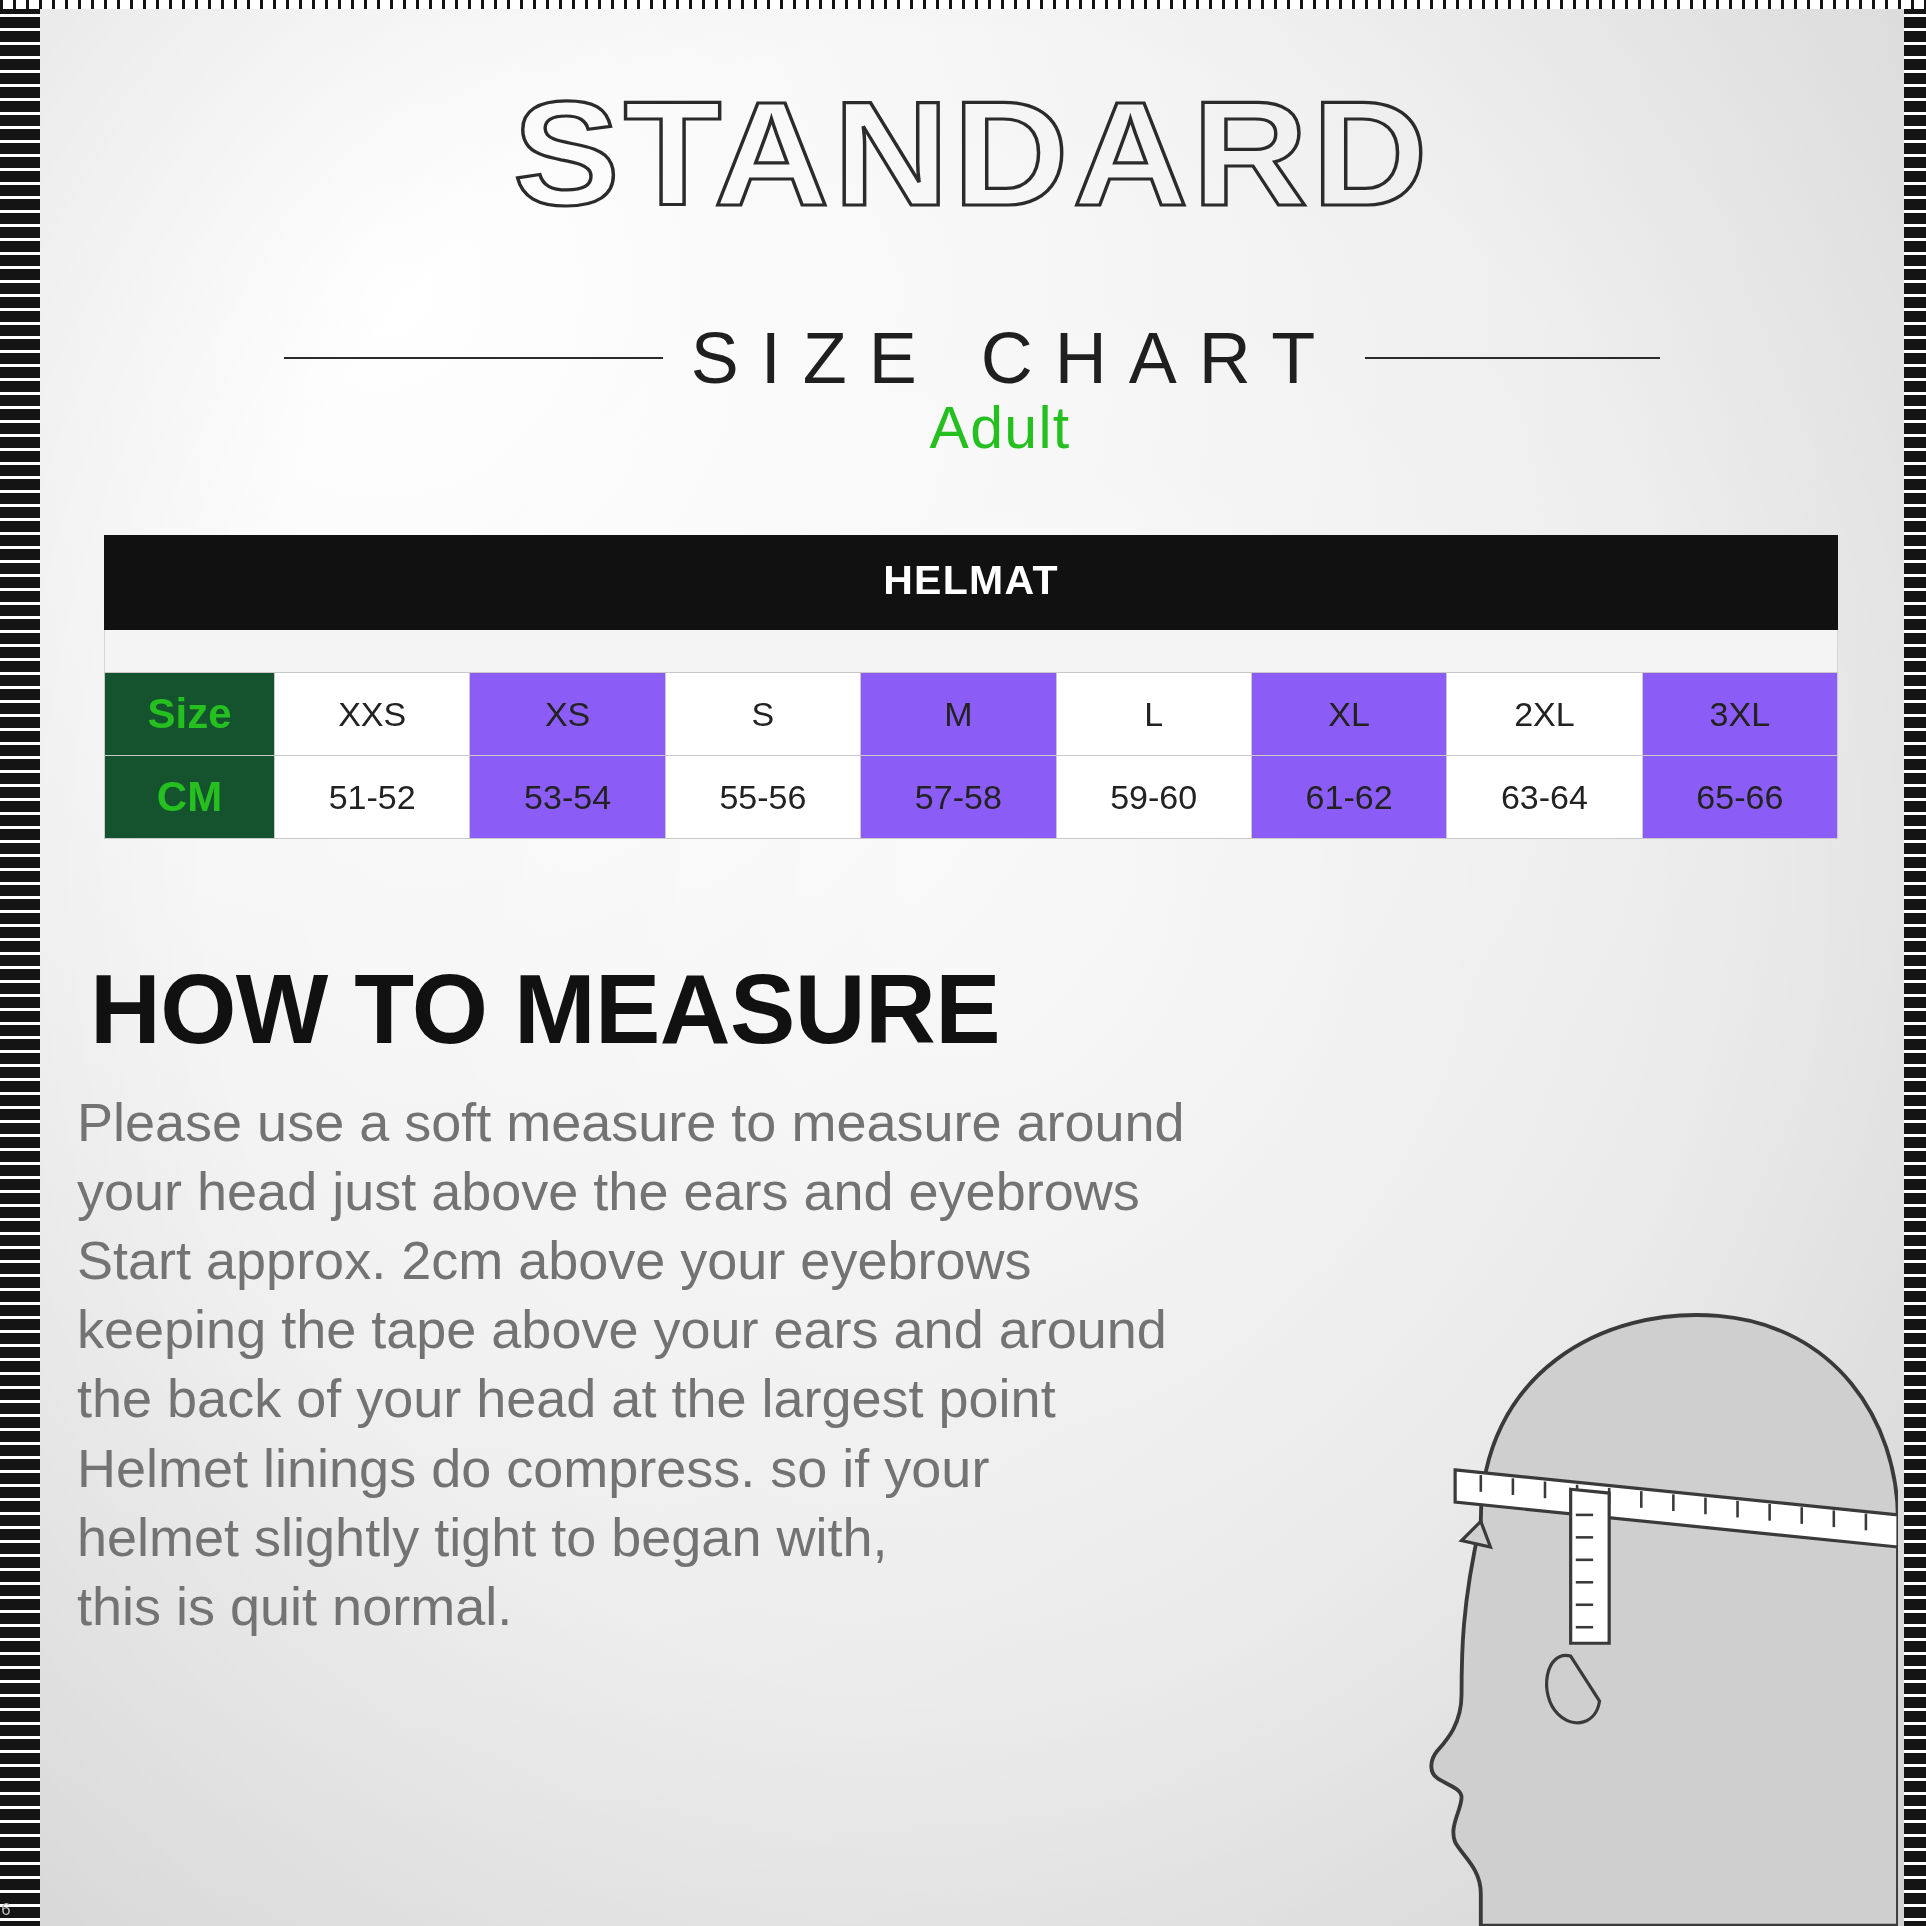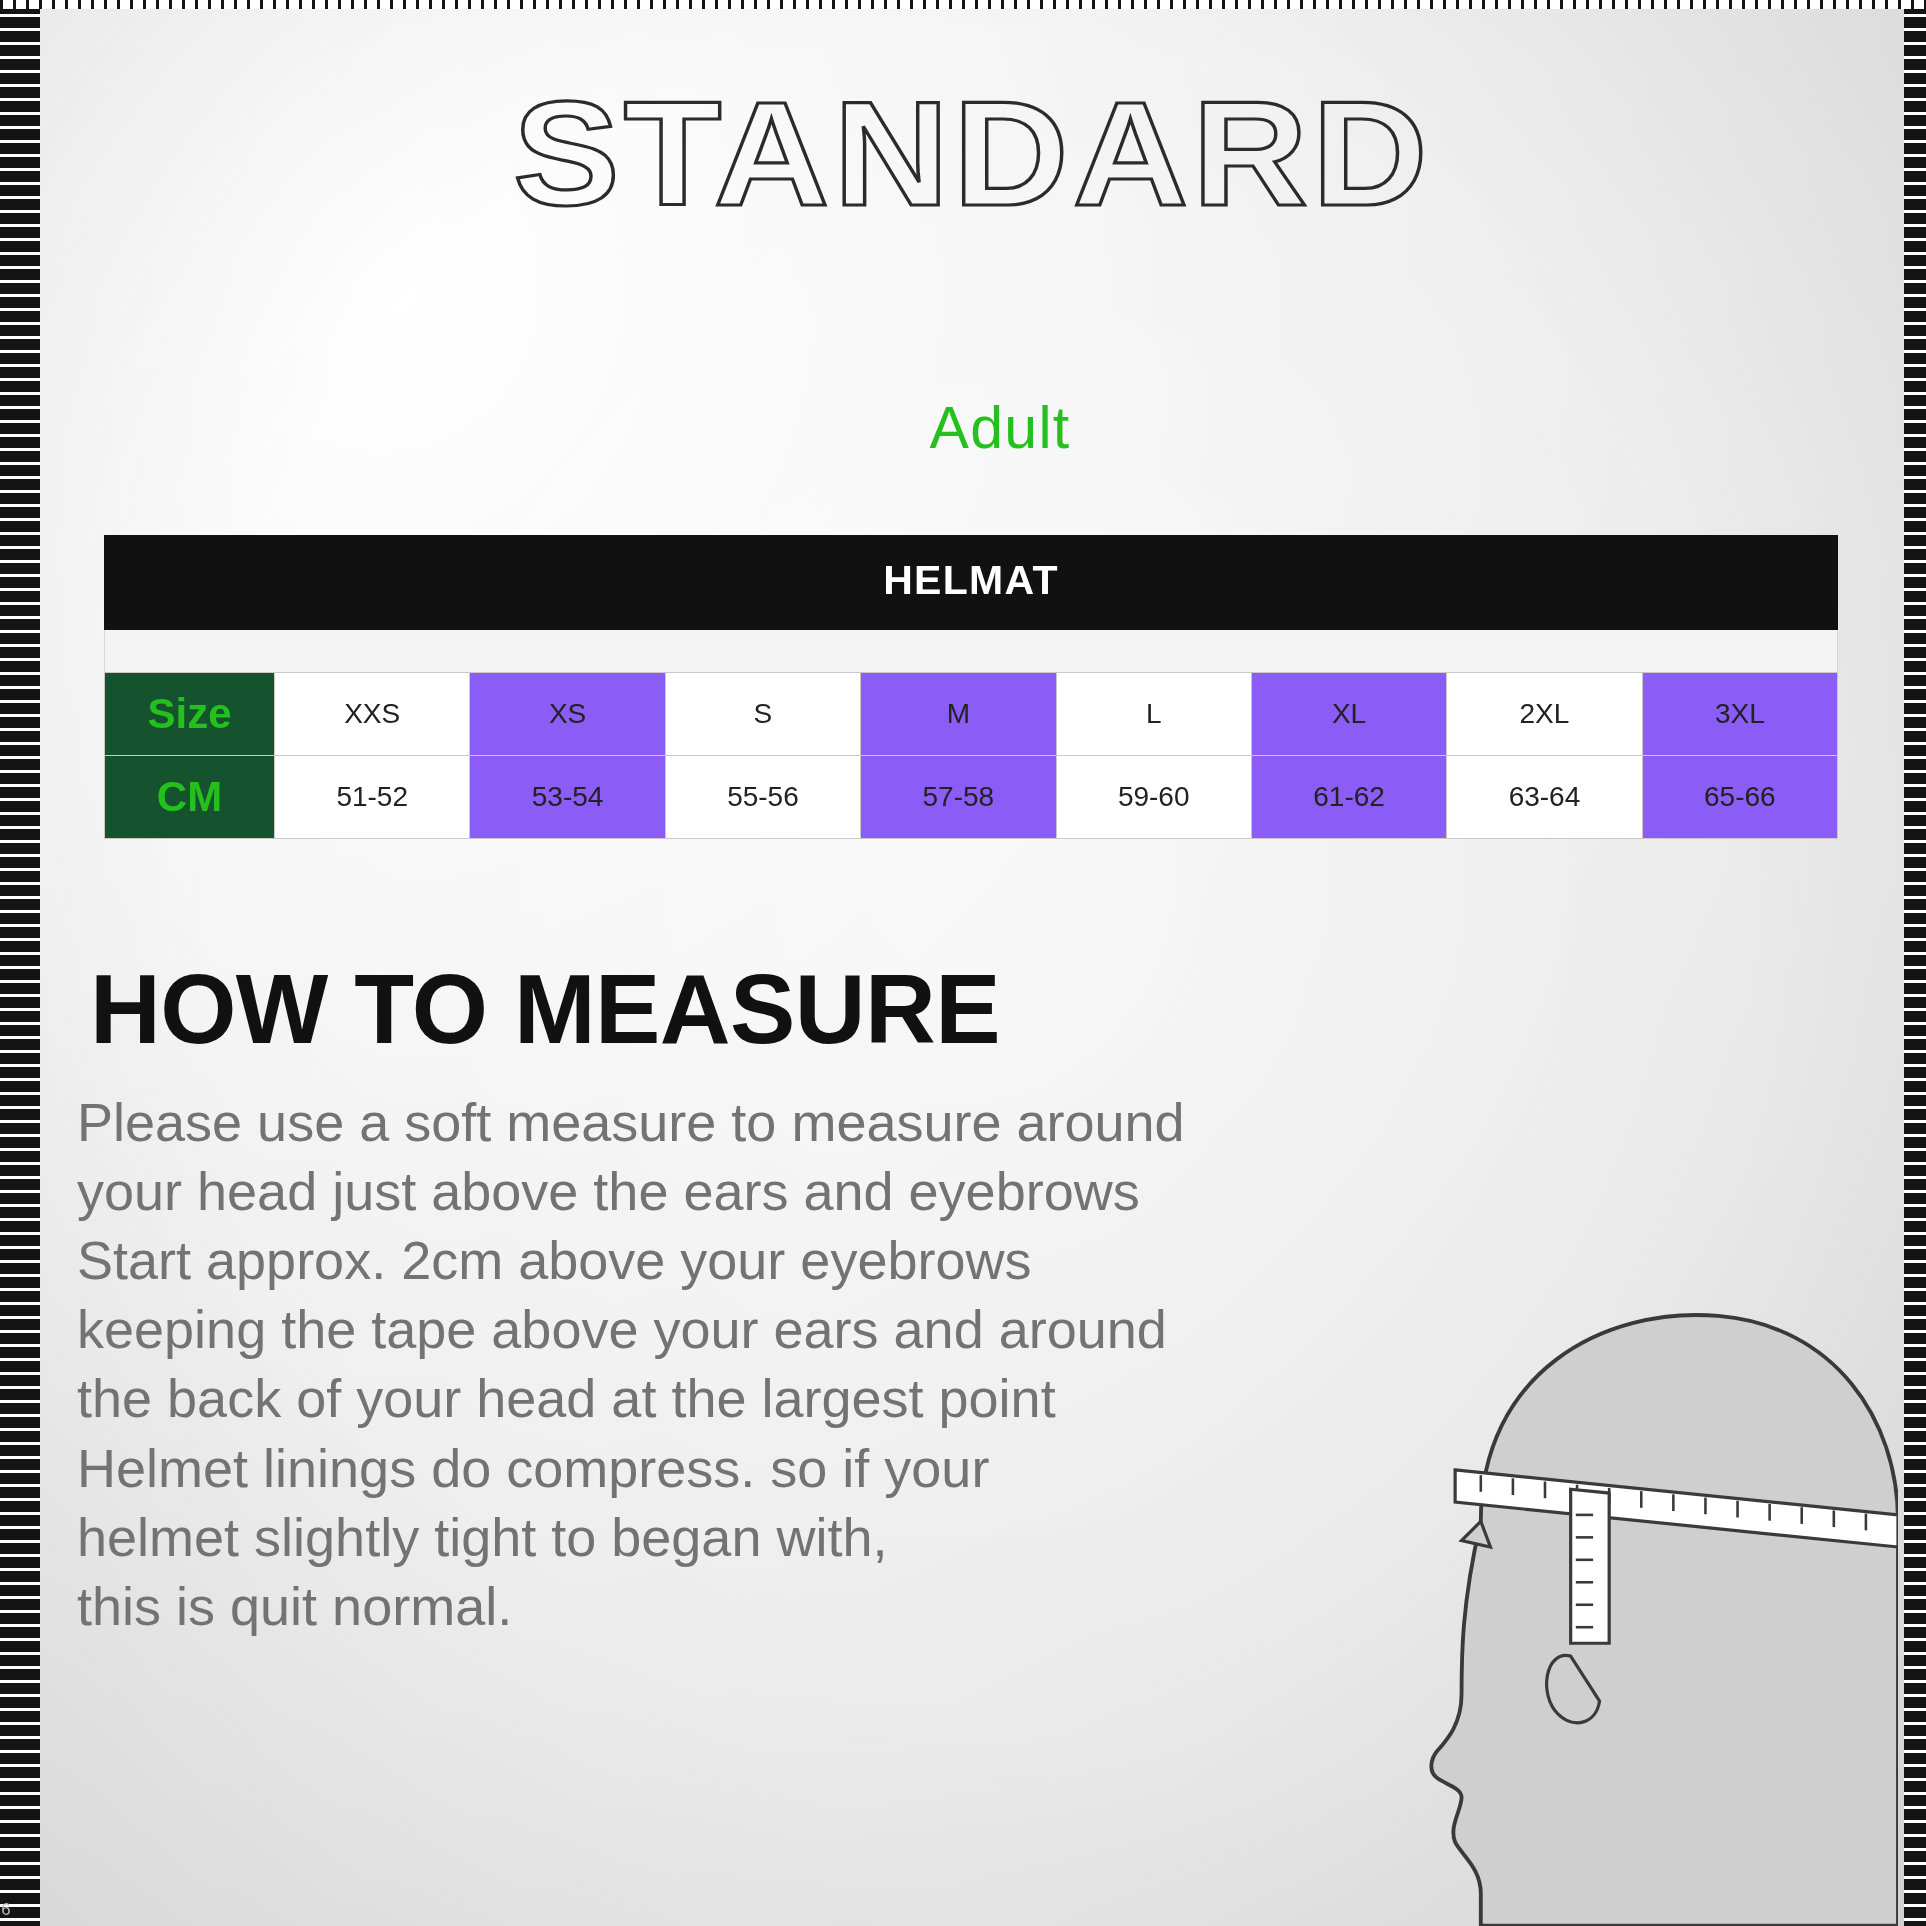--- a/index.html
+++ b/index.html
@@ -184,21 +184,21 @@
   }
   table.size-table {
     width: 100%;
     border-collapse: collapse;
     table-layout: fixed;
   }
   table.size-table td {
     border: 1.3px solid #c9c9c9;
     text-align: center;
     font-family: "Liberation Sans", sans-serif;
-    font-size: 28px;
+    font-size: 34px;
     color: #222222;
     height: 80px;
     vertical-align: middle;
   }
   table.size-table td.label {
     color: #25c020;
     font-weight: bold;
     font-size: 42px;
     background: #14532d;
     width: 167px;
@@ -251,20 +251,25 @@
   <div class="ticks"></div>
 </div>
 <div class="ruler-top"></div>
 
 <div class="content">
 
   <div class="title-block">
     <span class="title-standard">STANDARD</span>
   </div>
 
+  <div class="subtitle-row">
+    <div class="subtitle-line line-left"></div>
+    <div class="subtitle-text">SIZE CHART</div>
+    <div class="subtitle-line line-right"></div>
+  </div>
 
   <div class="adult">
     <span>Adult</span>
   </div>
 
   <div class="table-wrap">
     <div class="table-header">HELMAT</div>
     <div class="table-subbar"></div>
     <table class="size-table">
       <tbody>

